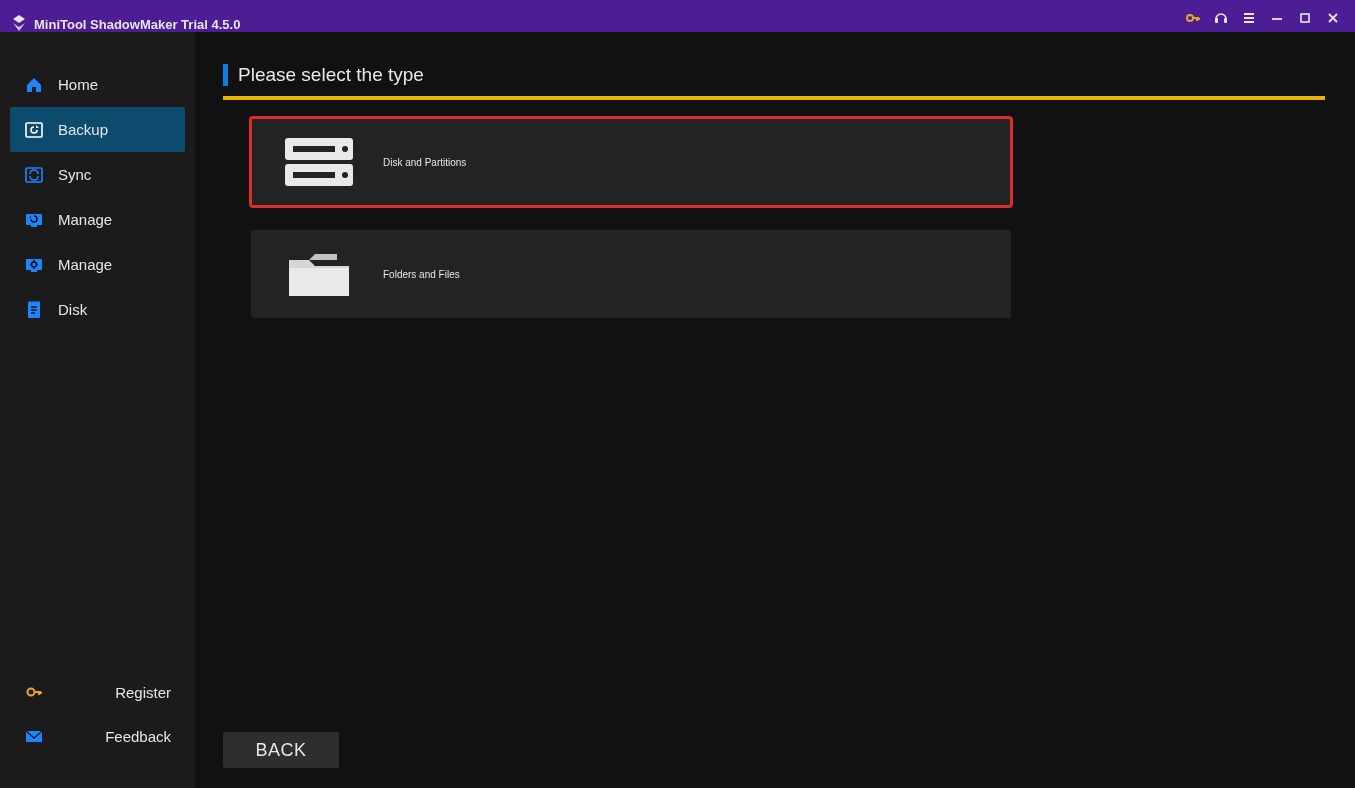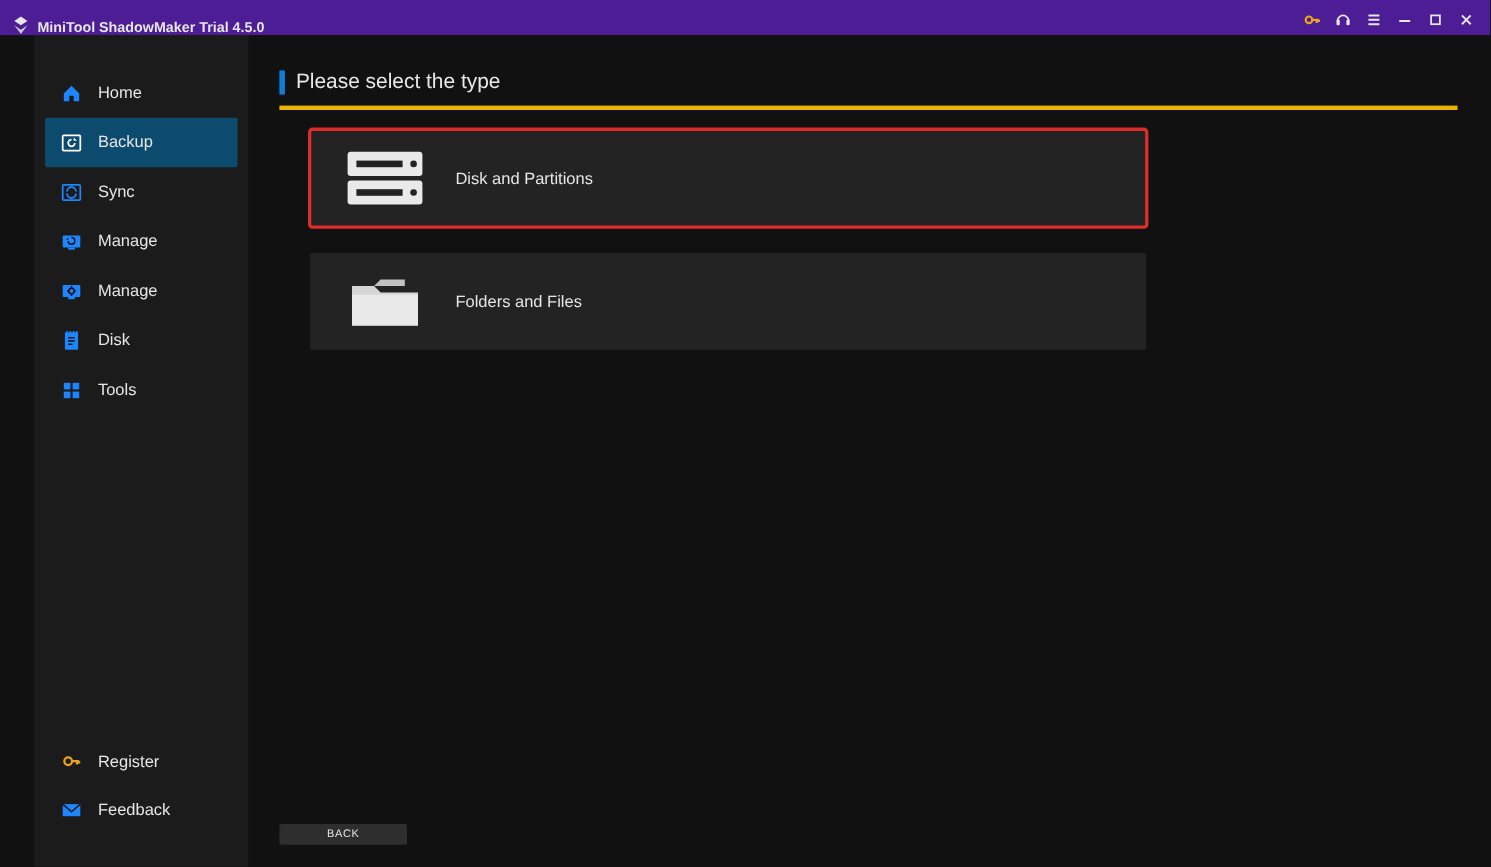--- a/index.html
+++ b/index.html
@@ -21,42 +21,42 @@
     padding: 0 8px 0 10px;
     font-size: 13px;
     font-weight: 600;
   }
   .titlebar .app-logo { width: 18px; height: 18px; margin-right: 6px; display:flex; align-items:center; justify-content:center;}
   .titlebar .spacer { flex: 1; }
   .tb-btn { width: 28px; height: 28px; display:flex; align-items:center; justify-content:center; cursor:pointer; }
   .tb-btn svg { display:block; }
 
   
-  .body-row { flex:1; display:flex; min-height:0;padding-left:31px; }
+  .body-row { flex:1; display:flex; min-height:0; }
   .sidebar {
     width: 195px;
     background: #1b1b1b;
     display:flex;
     flex-direction:column;
     padding-top: 30px;
   }
   .nav { display:flex; flex-direction:column; gap:0; padding: 0 10px; }
   .nav-item {
     display:flex; align-items:center;
     height: 45px;
     padding: 0 14px;
     border-radius: 2px;
     color: #e6e6e6;
     font-size: 15px;
     cursor:pointer;
   }
   .nav-item.active { background: #0c4a6e; }
   .nav-item .ico { width: 20px; height:20px; margin-right: 14px; display:flex; align-items:center; justify-content:center; }
   .sidebar .bottom { margin-top:auto; padding: 0 10px 30px 10px; }
-  .bottom .nav-item { height:44px; }
+  .bottom .nav-item { height:44px;justify-content:space-between; }
 
   
   .content {
     flex:1;
     background: #111111;
     padding: 32px 30px 20px 28px;
     display:flex;
     flex-direction:column;
   }
   .page-title-row {
@@ -75,29 +75,29 @@
   .opt-card {
     display:flex; align-items:center;
     background: #232323;
     height: 88px;
     padding: 0 28px;
     cursor:pointer;
     border-radius: 2px;
   }
   .opt-card.highlight { outline: 3px solid #de2b2b; outline-offset: -1px; }
   .opt-card .opt-ico { width: 80px; height: 56px; display:flex; align-items:center; justify-content:center; }
-  .opt-card .opt-label { margin-left: 24px; font-size: 15px; color: #e6e6e6; }
+  .opt-card .opt-label { margin-left: 24px; font-size: 10px; color: #e6e6e6; }
 
   .content-footer { margin-top:auto; }
   .back-btn {
-    width: 116px; height: 19px;
+    width: 116px; height: 36px;
     background: #2e2e2e;
     color: #e6e6e6;
     display:flex; align-items:center; justify-content:center;
-    font-size: 10px; letter-spacing: .5px;
+    font-size: 18px; letter-spacing: .5px;
     cursor:pointer;
     border-radius: 2px;
   }
 
   svg { overflow: visible; }
 </style>
 </head>
 <body>
 
 <div class="titlebar">
@@ -207,31 +207,20 @@
         <span class="ico">
           <svg width="20" height="20" viewBox="0 0 20 20">
             <rect x="4" y="2" width="12" height="16" rx="1" fill="#1d86ff"></rect>
             <path d="M6 2 V1 M9 2 V1 M12 2 V1 M15 2 V1" stroke="#1d86ff" stroke-width="1.4"></path>
             <path d="M7 7 H13 M7 10 H13 M7 13 H11" stroke="#111" stroke-width="1.4"></path>
           </svg>
         </span>
         <span>Disk</span>
       </div>
 
-      <div class="nav-item">
-        <span class="ico">
-          <svg width="20" height="20" viewBox="0 0 20 20">
-            <rect x="3" y="3" width="6" height="6" fill="#1d86ff"></rect>
-            <rect x="11" y="3" width="6" height="6" fill="#1d86ff"></rect>
-            <rect x="3" y="11" width="6" height="6" fill="#1d86ff"></rect>
-            <rect x="11" y="11" width="6" height="6" fill="#1d86ff"></rect>
-          </svg>
-        </span>
-        <span>Tools</span>
-      </div>
 
     </div>
 
     <div class="bottom">
       <div class="nav-item">
         <span class="ico">
           <svg width="20" height="20" viewBox="0 0 20 20">
             <circle cx="7" cy="10" r="3.5" fill="none" stroke="#e8a71a" stroke-width="2"></circle>
             <path d="M10 10 H17 M15 10 V13 M17 10 V12" stroke="#e8a71a" stroke-width="2" fill="none"></path>
           </svg>

